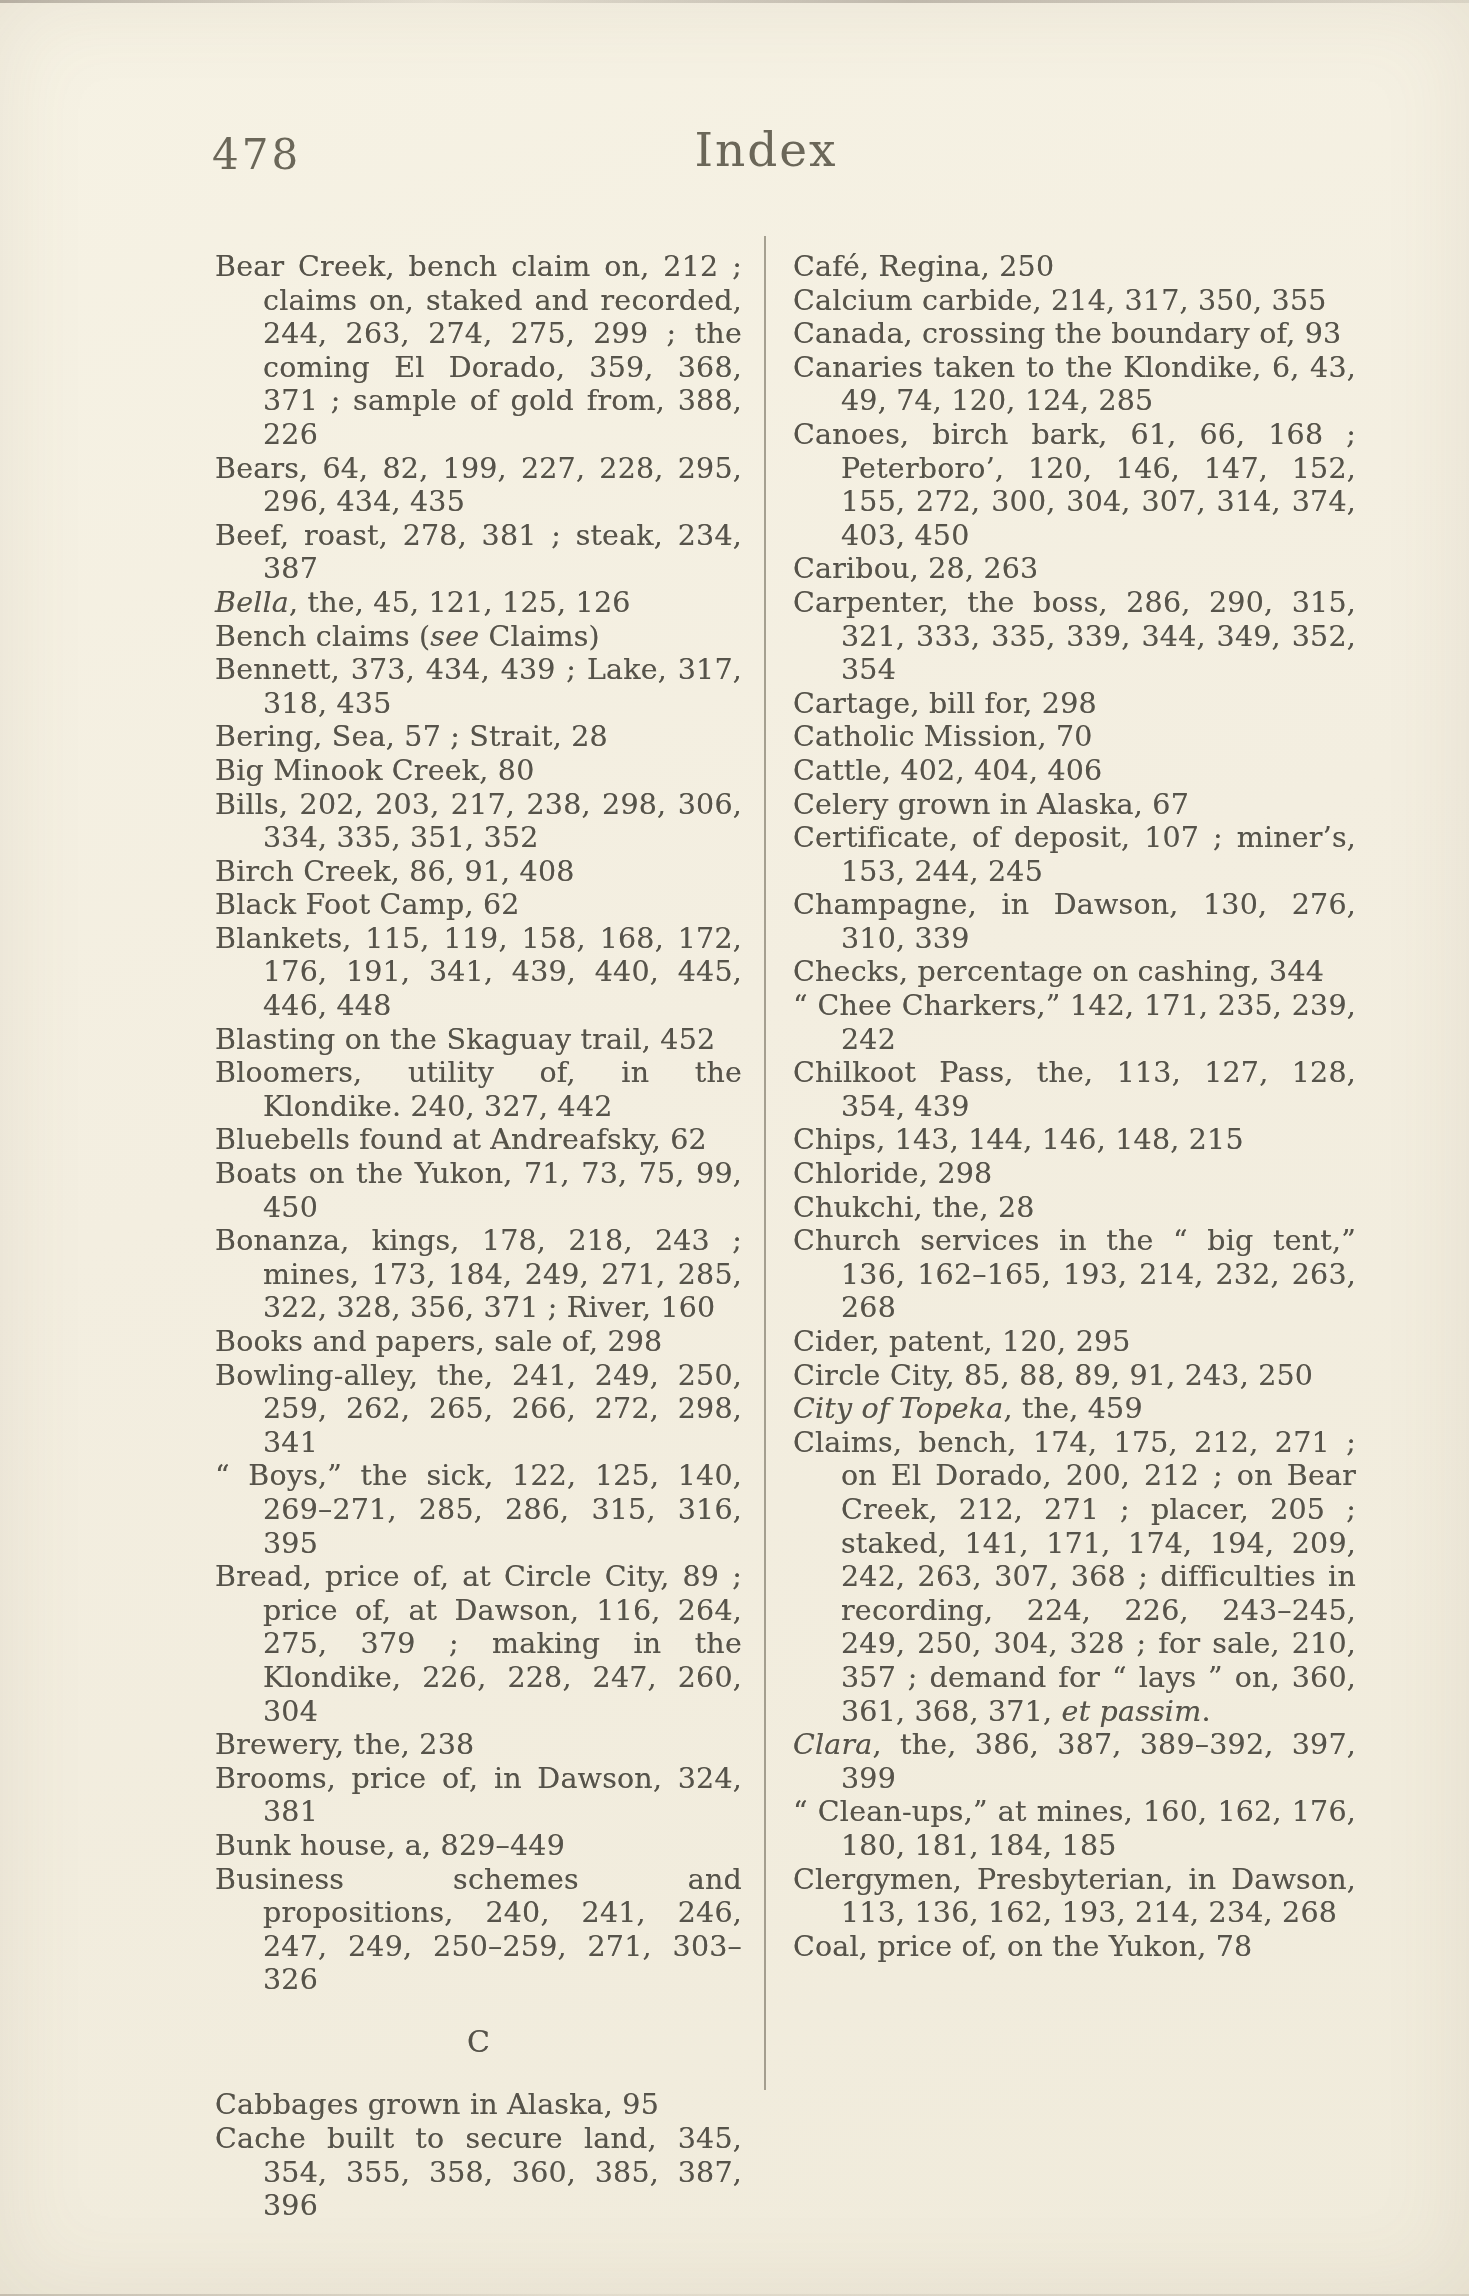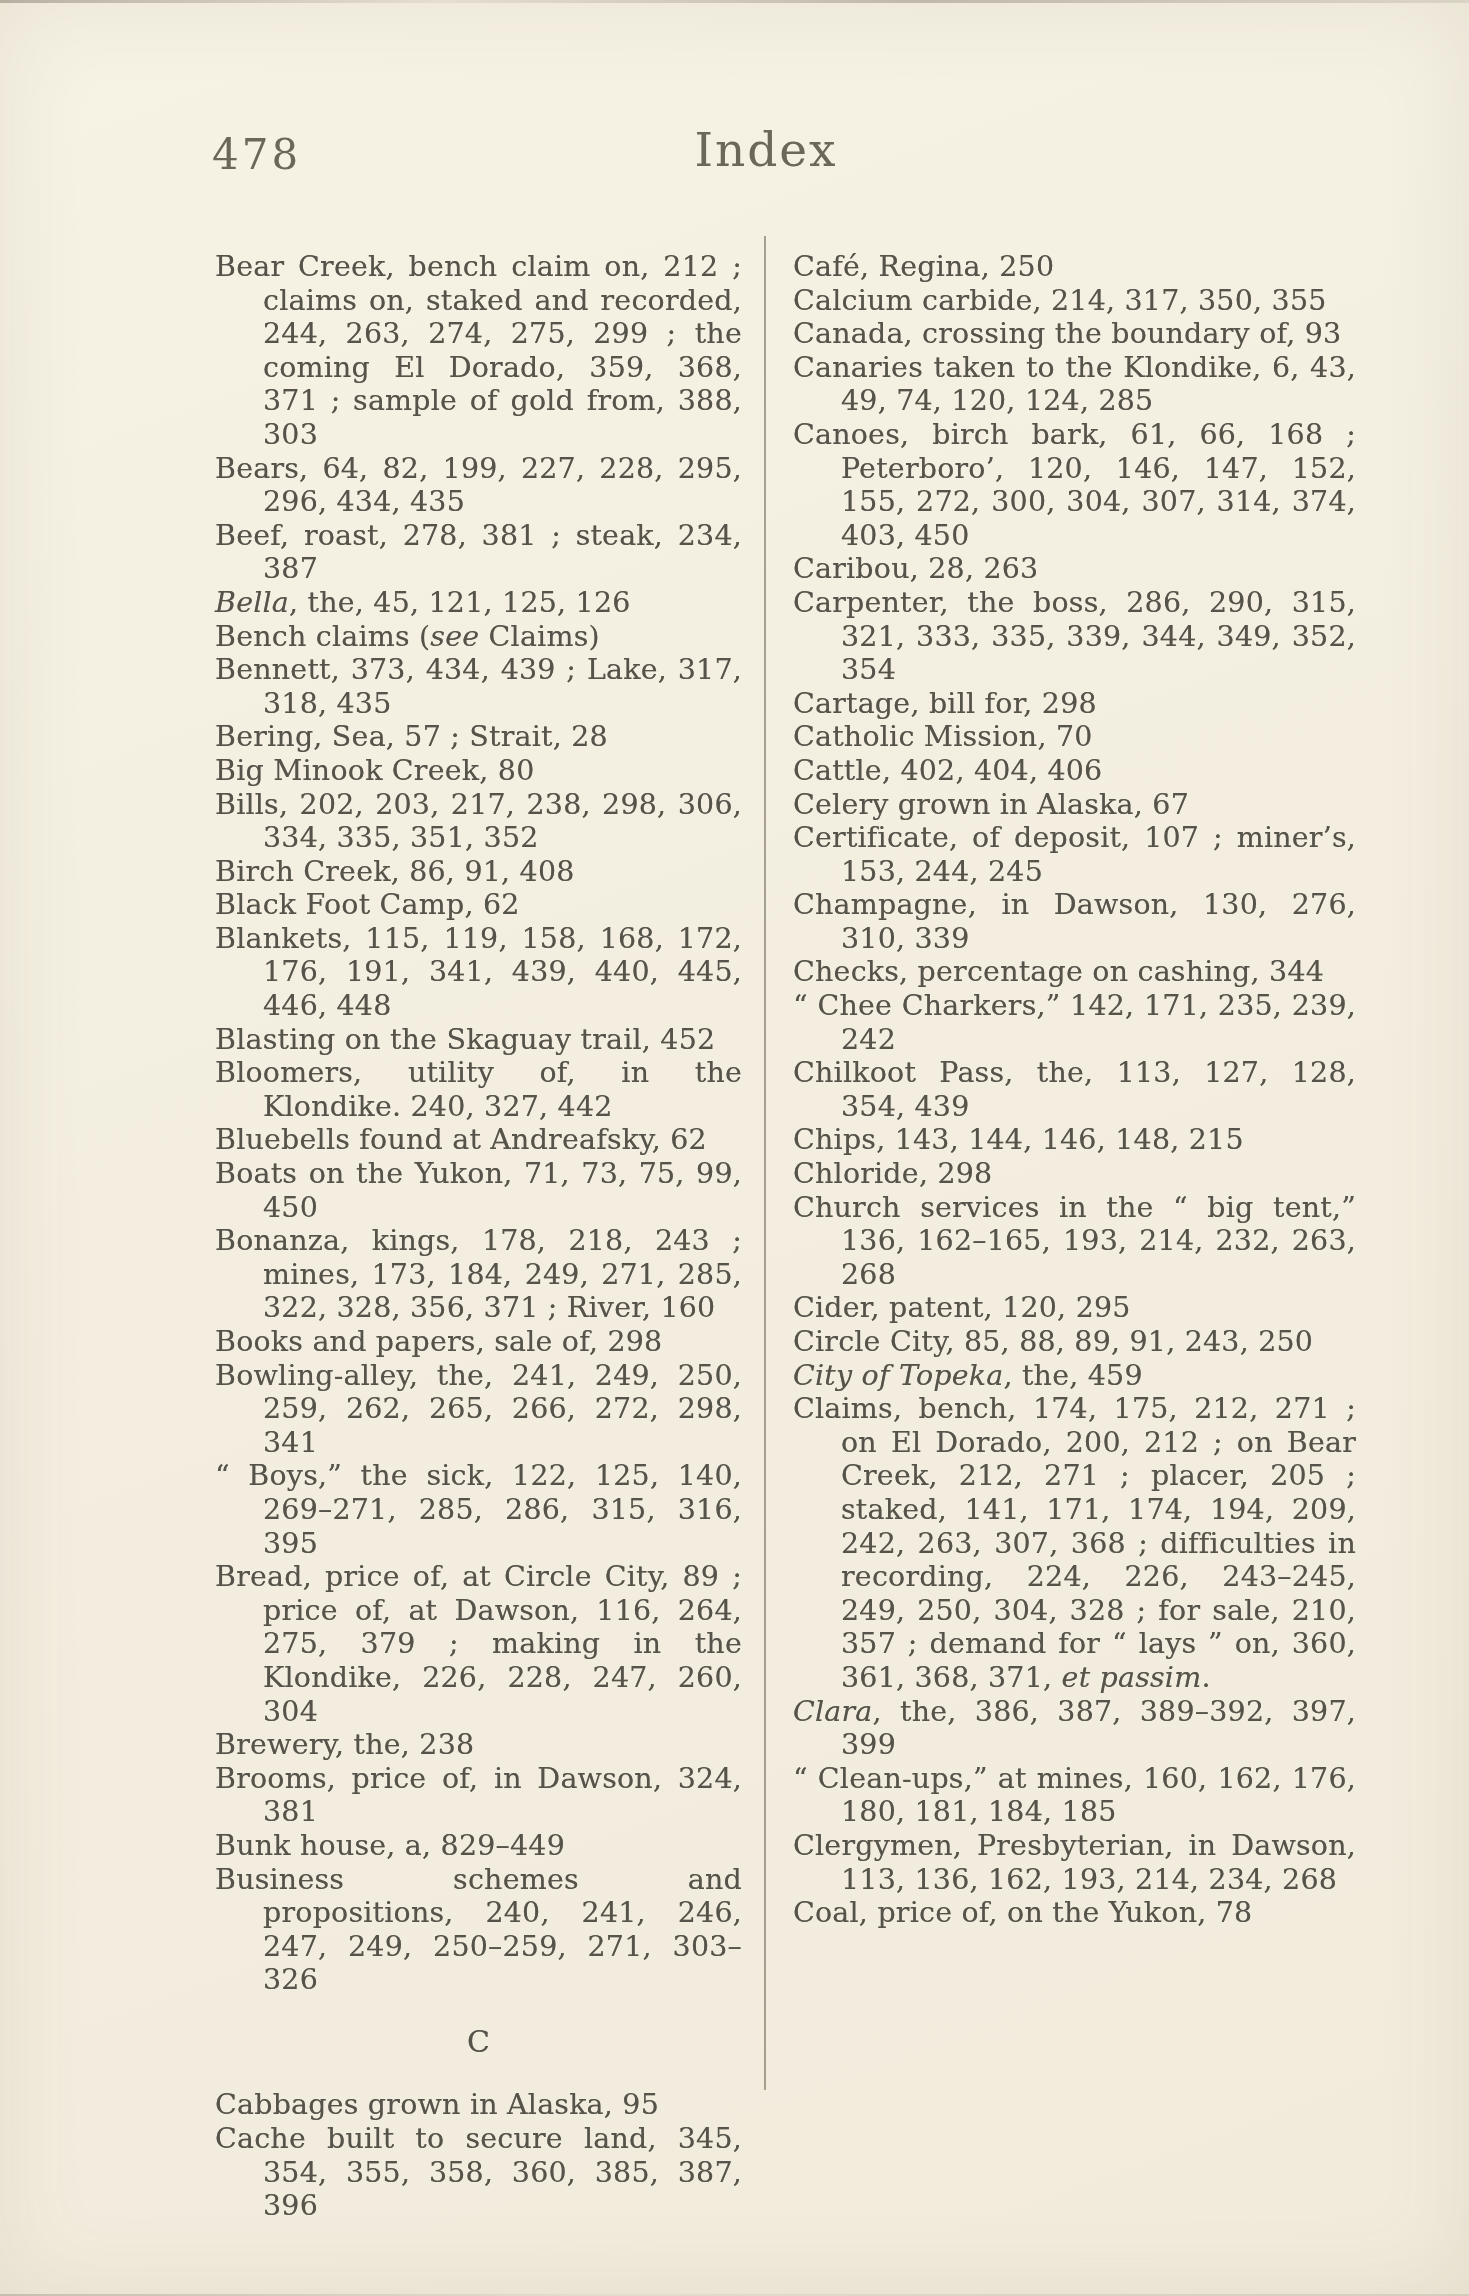--- a/index.html
+++ b/index.html
@@ -87,21 +87,21 @@
 </style>
 </head>
 <body>
 
 <div class="page">
   <div class="edge-top"></div>
   <div class="page-number">478</div>
   <div class="page-title">Index</div>
   <div class="divider"></div>
   <div class="col col-left">
-      <p class="entry"><span>Bear Creek, bench claim on, 212 ; claims on, staked and recorded, 244, 263, 274, 275, 299 ; the coming El Dorado, 359, 368, 371 ; sample of gold from, 388, 303</span></p>
+      <p class="entry"><span>Bear Creek, bench claim on, 212 ; claims on, staked and recorded, 244, 263, 274, 275, 299 ; the coming El Dorado, 359, 368, 371 ; sample of gold from, 388, 226</span></p>
       <p class="entry"><span>Bears, 64, 82, 199, 227, 228, 295, 296, 434, 435</span></p>
       <p class="entry"><span>Beef, roast, 278, 381 ; steak, 234, 387</span></p>
       <p class="entry"><span class="it">Bella</span><span>, the, 45, 121, 125, 126</span></p>
       <p class="entry"><span>Bench claims (</span><span class="it">see</span><span> Claims)</span></p>
       <p class="entry"><span>Bennett, 373, 434, 439 ; Lake, 317, 318, 435</span></p>
       <p class="entry"><span>Bering, Sea, 57 ; Strait, 28</span></p>
       <p class="entry"><span>Big Minook Creek, 80</span></p>
       <p class="entry"><span>Bills, 202, 203, 217, 238, 298, 306, 334, 335, 351, 352</span></p>
       <p class="entry"><span>Birch Creek, 86, 91, 408</span></p>
       <p class="entry"><span>Black Foot Camp, 62</span></p>
@@ -135,20 +135,21 @@
       <p class="entry"><span>Catholic Mission, 70</span></p>
       <p class="entry"><span>Cattle, 402, 404, 406</span></p>
       <p class="entry"><span>Celery grown in Alaska, 67</span></p>
       <p class="entry"><span>Certificate, of deposit, 107 ; miner’s, 153, 244, 245</span></p>
       <p class="entry"><span>Champagne, in Dawson, 130, 276, 310, 339</span></p>
       <p class="entry"><span>Checks, percentage on cashing, 344</span></p>
       <p class="entry"><span>“ Chee Charkers,” 142, 171, 235, 239, 242</span></p>
       <p class="entry"><span>Chilkoot Pass, the, 113, 127, 128, 354, 439</span></p>
       <p class="entry"><span>Chips, 143, 144, 146, 148, 215</span></p>
       <p class="entry"><span>Chloride, 298</span></p>
+      <p class="entry"><span>Chukchi, the, 28</span></p>
       <p class="entry"><span>Church services in the “ big tent,” 136, 162–165, 193, 214, 232, 263, 268</span></p>
       <p class="entry"><span>Cider, patent, 120, 295</span></p>
       <p class="entry"><span>Circle City, 85, 88, 89, 91, 243, 250</span></p>
       <p class="entry"><span class="it">City of Topeka</span><span>, the, 459</span></p>
       <p class="entry"><span>Claims, bench, 174, 175, 212, 271 ; on El Dorado, 200, 212 ; on Bear Creek, 212, 271 ; placer, 205 ; staked, 141, 171, 174, 194, 209, 242, 263, 307, 368 ; difficulties in recording, 224, 226, 243–245, 249, 250, 304, 328 ; for sale, 210, 357 ; demand for “ lays ” on, 360, 361, 368, 371, </span><span class="it">et passim</span><span>.</span></p>
       <p class="entry"><span class="it">Clara</span><span>, the, 386, 387, 389–392, 397, 399</span></p>
       <p class="entry"><span>“ Clean-ups,” at mines, 160, 162, 176, 180, 181, 184, 185</span></p>
       <p class="entry"><span>Clergymen, Presbyterian, in Dawson, 113, 136, 162, 193, 214, 234, 268</span></p>
       <p class="entry"><span>Coal, price of, on the Yukon, 78</span></p>
     </div>

